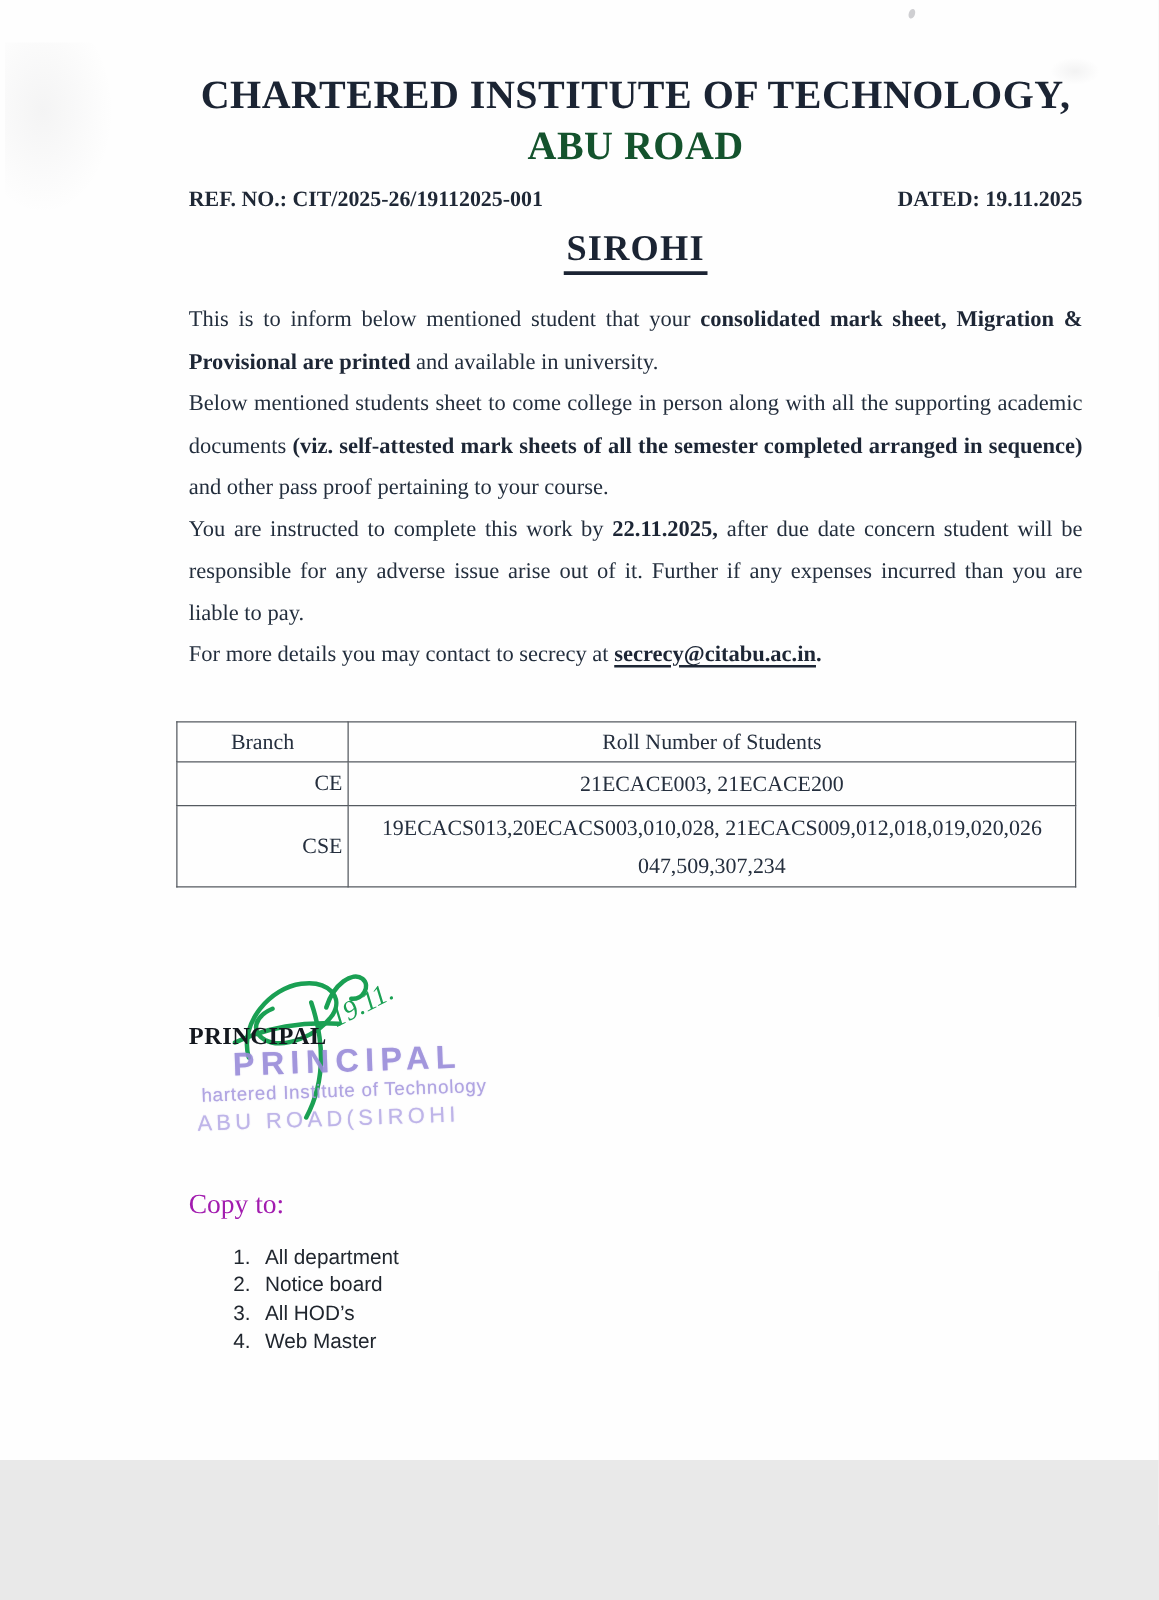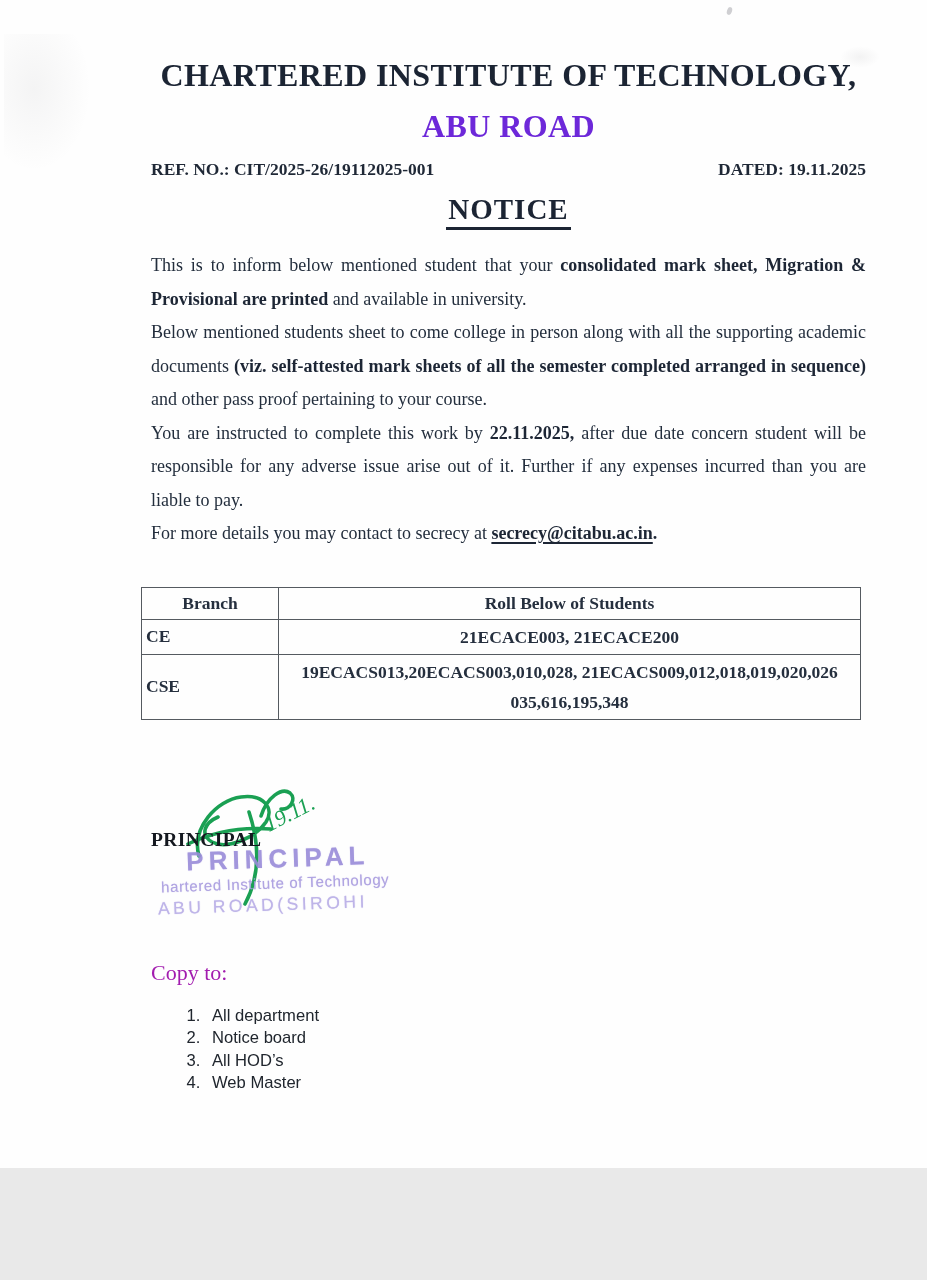--- a/index.html
+++ b/index.html
@@ -21,40 +21,40 @@
   .artifact-topright { position:absolute; left:840px; top:46px; width:40px; height:22px;
     background:radial-gradient(ellipse, rgba(60,60,65,0.06), rgba(0,0,0,0) 70%); }
   .speck { position:absolute; left:727px; top:7px; width:5px; height:8px;
     background:rgba(120,120,128,0.35); border-radius:50%; transform:rotate(18deg); }
   .artifact-bottom { position:absolute; left:105px; top:1178px; width:550px; height:95px;
     background:radial-gradient(ellipse at 40% 55%, rgba(70,70,75,0.03), rgba(0,0,0,0) 70%); }
 
   
   .title1 { margin-top:56px; text-align:center; font-weight:700; font-size:32px;
     line-height:38px; letter-spacing:0.4px; color:#1b2433; }
-  .title2 { margin-top:14px; text-align:center; font-weight:700; font-size:32px;
-    line-height:36px; letter-spacing:0.4px; color:#6d28d9; }
+  .title2 { margin-top:4px; text-align:center; font-weight:700; font-size:32px;
+    line-height:36px; letter-spacing:0.4px; color:#14532d; }
   .ref-row { display:flex; justify-content:space-between; margin-top:15px;
     font-weight:700; font-size:17.5px; color:#1f2836;gap:48px; }
   .notice-wrap { text-align:center; margin-top:13px; }
   .notice { display:inline-block; font-size:29px; font-weight:700; letter-spacing:1px;
     color:#1b2433; border-bottom:3.5px solid #1b2433; padding:0 2px 1px; line-height:33px; }
 
   
   .body-text { margin-top:19px; }
   .body-text p { margin:0; font-size:18px; line-height:33.5px; text-align:justify; }
   .body-text b { font-weight:700; color:#1d2635; }
   .email { text-decoration:underline; text-decoration-thickness:2px; text-underline-offset:2.5px; }
 
   
   table.notice-table { border-collapse:collapse; margin-top:36px; margin-left:-10px;
     width:720px; font-size:17.5px; color:#252f3e; }
-  .notice-table th, .notice-table td { border:1.4px solid #555a60; font-weight:700; }
+  .notice-table th, .notice-table td { border:1.4px solid #555a60; font-weight:400; }
   .notice-table th { height:29px; text-align:center; padding:1px 6px; }
-  .notice-table td.branch { width:128px; text-align:left; padding:2px 4px; }
+  .notice-table td.branch { width:128px; text-align:right; padding:2px 4px; }
   .notice-table td.rolls { padding:2px 12px; white-space:pre-line; line-height:30px; text-align:center; }
   .notice-table tbody td { height:30px; }
 
   
   .sig-block { position:relative; margin-top:62px; height:140px; }
   .sig-svg { position:absolute; left:34px; top:0; overflow:visible; }
   .sig-principal { position:absolute; left:0; top:47px; font-weight:700; font-size:19.5px;
     letter-spacing:0.4px; color:#14181f; }
   .stamp { position:absolute; left:6px; top:63px; width:260px; transform:rotate(-2deg);
     font-family:"Liberation Sans", sans-serif; color:#998bd9; opacity:0.9;
@@ -85,46 +85,46 @@
 
     <div class="title1">CHARTERED INSTITUTE OF TECHNOLOGY,</div>
     <div class="title2">ABU ROAD</div>
 
     <div class="ref-row">
       <span>REF. NO.: CIT/2025-26/19112025-001</span>
       <span>DATED: 19.11.2025</span>
     </div>
 
     <div class="notice-wrap">
-      <span class="notice">NOTICE</span>
+      <span class="notice">SIROHI</span>
     </div>
 
     <div class="body-text">
       <p><span>This is to inform below mentioned student that your </span><b>consolidated mark sheet, Migration &amp; Provisional are printed</b><span> and available in university.</span></p>
       <p><span>Below mentioned students sheet to come college in person along with all the supporting academic documents </span><b>(viz. self-attested mark sheets of all the semester completed arranged in sequence)</b><span> and other pass proof pertaining to your course.</span></p>
       <p><span>You are instructed to complete this work by </span><b>22.11.2025,</b><span> after due date concern student will be responsible for any adverse issue arise out of it. Further if any expenses incurred than you are liable to pay.</span></p>
       <p><span>For more details you may contact to secrecy at </span><b class="email">secrecy@citabu.ac.in</b><b>.</b></p>
     </div>
 
     <table class="notice-table">
       <thead>
         <tr>
           <th>Branch</th>
-          <th>Roll Below of Students</th>
+          <th>Roll Number of Students</th>
         </tr>
       </thead>
       <tbody>
         <tr>
           <td class="branch">CE</td>
           <td class="rolls">21ECACE003, 21ECACE200</td>
         </tr>
         <tr>
           <td class="branch">CSE</td>
           <td class="rolls">19ECACS013,20ECACS003,010,028, 21ECACS009,012,018,019,020,026
-035,616,195,348</td>
+047,509,307,234</td>
         </tr>
       </tbody>
     </table>
 
     <div class="sig-block">
       <svg class="sig-svg" width="160" height="130" viewBox="0 0 160 130">
         <g fill="none" stroke="#1aa053" stroke-width="3.6" stroke-linecap="round">
           <path d="M14,74 C6,46 32,18 56,15 C78,12 90,26 81,40 C70,56 42,68 27,60 C15,53 19,41 33,35"></path>
           <path d="M3,62 C28,50 58,45 86,47"></path>
           <path d="M76,34 C82,15 97,5 105,11 C112,17 105,28 96,27"></path>

